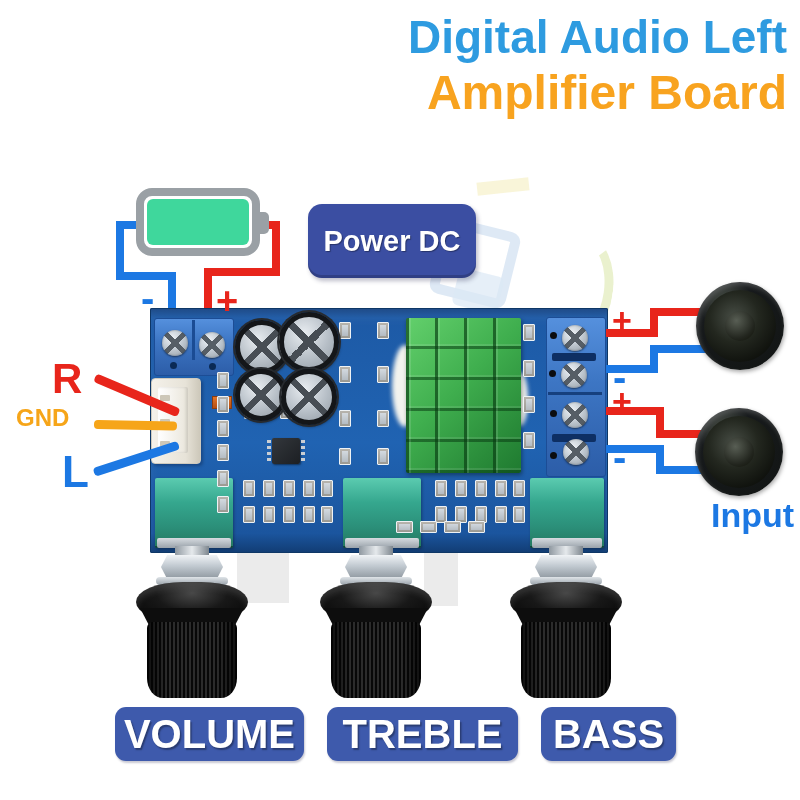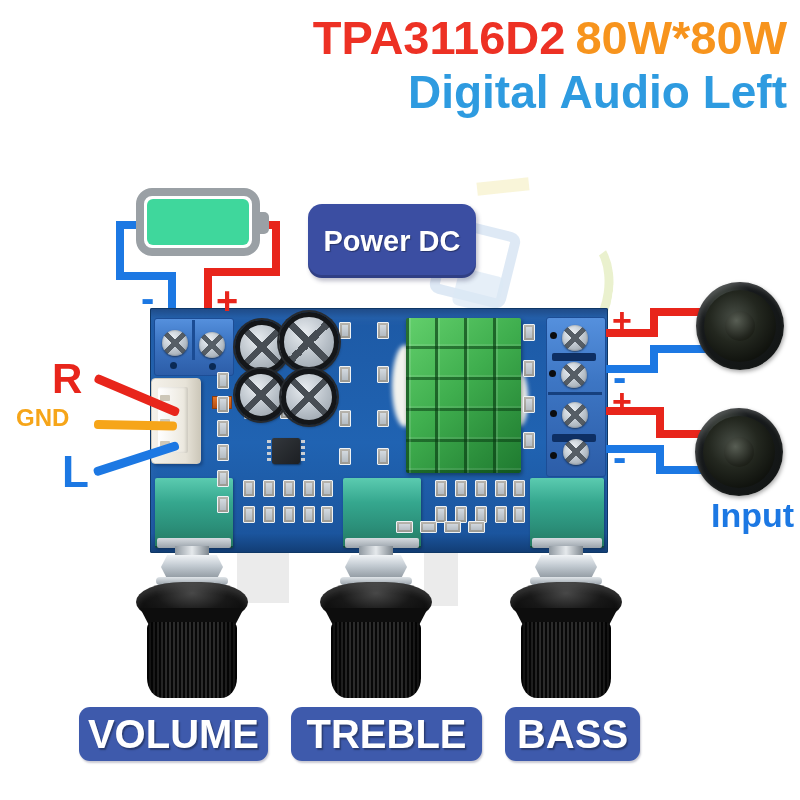--- a/index.html
+++ b/index.html
@@ -114,37 +114,37 @@
      box-shadow:inset 2px 3px 5px rgba(255,255,255,.22), 1px 2px 4px rgba(0,0,0,.35);}
   .cone{position:absolute;left:8px;top:8px;right:8px;bottom:8px;border-radius:50%;
      background:radial-gradient(circle at 42% 38%, #474d45 0, #23271f 40%, #0d0f0b 80%);}
   .dome{position:absolute;left:29%;top:29%;width:42%;height:42%;border-radius:50%;
      background:radial-gradient(circle at 38% 32%, #585e54 0, #22251e 65%, #0f1107 100%);}
   .spk-label{position:absolute;z-index:6;line-height:1;}
 
   
   .ctrl{position:absolute;top:707px;height:54px;background:var(--control_bg,#3E5AAC);border-radius:11px;z-index:6;
         display:flex;align-items:center;justify-content:center;color:#fff;font-size:40px;
-        text-shadow:1.5px 1.5px 1.5px rgba(0,0,0,.35);box-shadow:1px 2px 2px rgba(40,40,80,.25);}
+        text-shadow:1.5px 1.5px 1.5px rgba(0,0,0,.35);box-shadow:1px 2px 2px rgba(40,40,80,.25);margin-left:36px;}
 </style>
 </head>
 <body>
 
 <div class="canvas" style="--title_red: #ED3124; --title_orange: #F7941D; --title_blue: #2E9BE0; --amp_orange: #F8A31F; --wire_red: #E8251B; --wire_blue: #1C78E3; --gnd_orange: #F6A519; --badge_bg: #3B4EA2; --control_bg: #3E5AAC; --pcb_blue: #2063B2; --heatsink_green: #3FAE4E; --battery_green: #3FD79C; --battery_gray: #9AA0A5;">
 
   <div class="wm wm-sq1"></div>
   <div class="wm wm-sq2"></div>
   <div class="wm wm-arc"></div>
   <div class="wm wm-yel"></div>
   <div class="wm wm-g1"></div>
   <div class="wm wm-g2"></div>
 
   <div class="title">
-    <div class="t1"><span class="red">TPA3116D2</span><span class="orange">80W*80W</span></div>
     <div class="t2">Digital Audio Left</div>
+    <div class="t3">Amplifier Board</div>
   </div>
 
   <div class="abs battery">
     <div class="battery-fill"></div>
   </div>
   <div class="abs battery-nub"></div>
 
   <div class="wire wblue" style="left:116px;top:221px;width:26px;height:8px;"></div>
   <div class="wire wblue" style="left:116px;top:221px;width:8px;height:59px;"></div>
   <div class="wire wblue" style="left:116px;top:272px;width:60px;height:8px;"></div>

